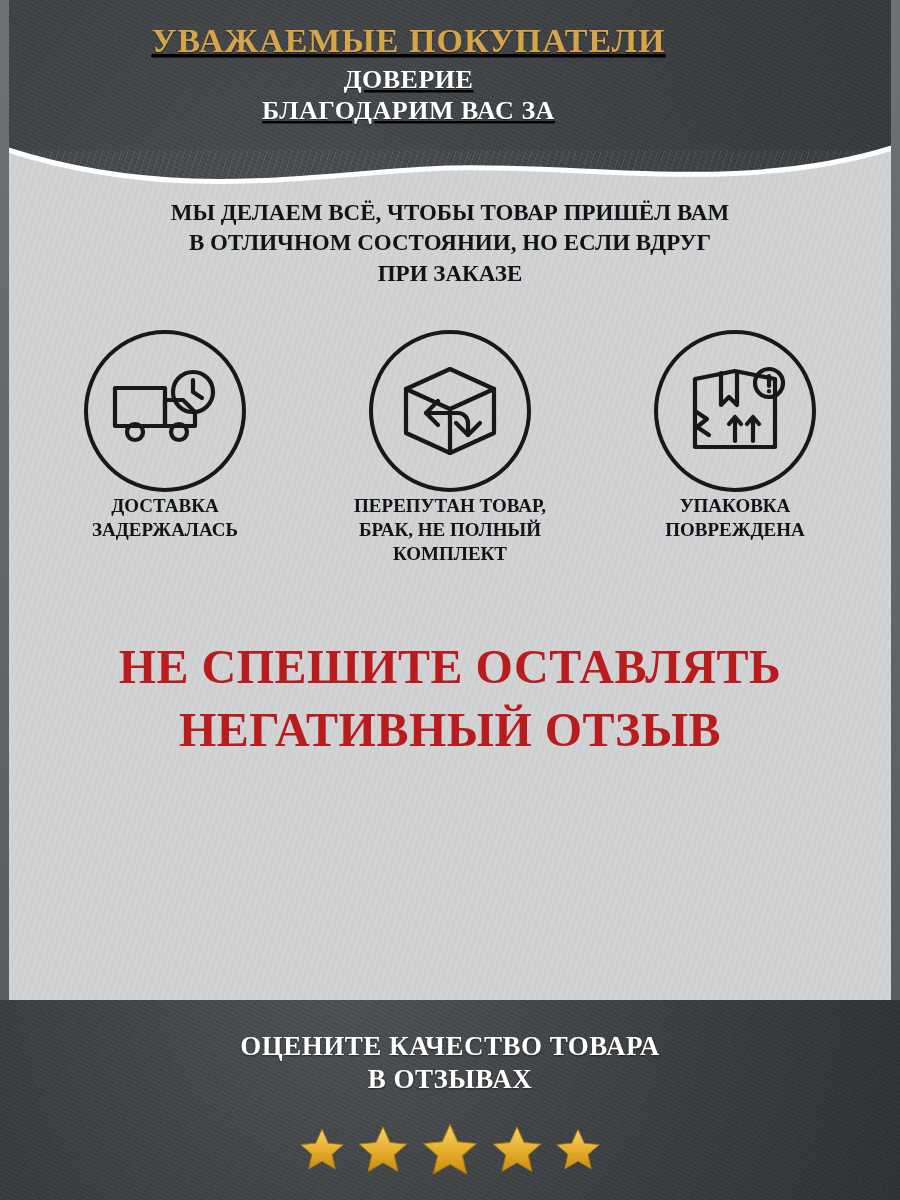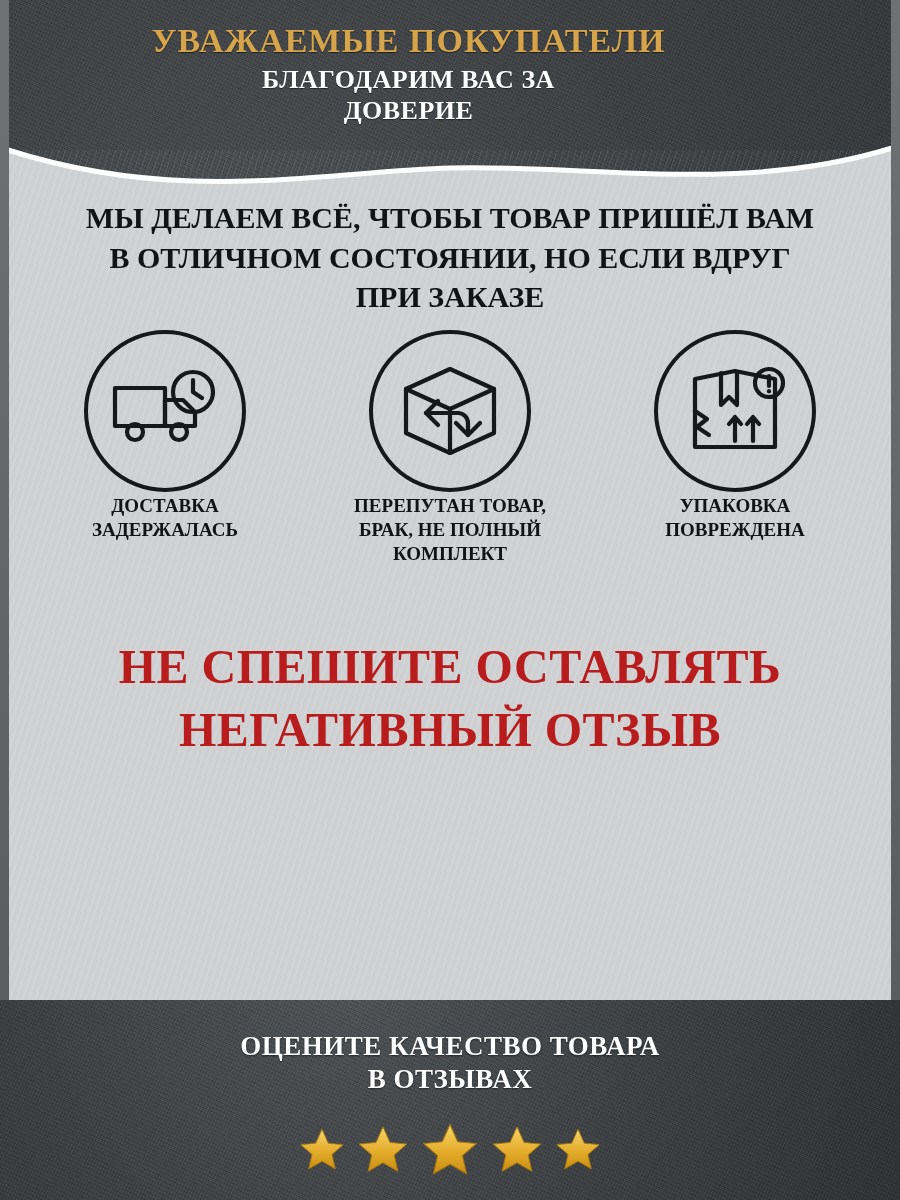--- a/index.html
+++ b/index.html
@@ -26,20 +26,21 @@
       radial-gradient(circle at 30% 20%, #4a4d50 0%, #3a3d40 45%, #2e3133 100%);
   }
 
   .header-text {
     position: absolute;
     left: 0;
     top: 22px;
     width: 817px;
     text-align: center;
     z-index: 8;
+    text-decoration: underline;
   }
   .title-gold {
     font-size: 34px;
     font-weight: bold;
     letter-spacing: 1px;
     color: #d6a44a;
     line-height: 1.1;
     margin: 0 0 6px 0;
     text-shadow: 0 1px 1px rgba(0,0,0,0.55);
   }
@@ -53,21 +54,21 @@
     text-shadow: 0 1px 1px rgba(0,0,0,0.5);
   }
 
   
   .intro {
     position: absolute;
     left: 50px;
     top: 198px;
     width: 800px;
     text-align: center;
-    font-size: 30px;
+    font-size: 23px;
     font-weight: bold;
     line-height: 1.32;
     color: #111315;
     z-index: 6;
   }
 
   
   .icons-row {
     position: absolute;
     left: 40px;
@@ -224,22 +225,22 @@
         <line x1="3" y1="0" x2="3" y2="6" stroke="#9a9c9e" stroke-width="0.6" opacity="0.35"></line>
       </pattern>
     </defs>
   </svg>
 
   <div class="edge-left"></div>
   <div class="edge-right"></div>
 
   <div class="header-text">
     <div class="title-gold">УВАЖАЕМЫЕ ПОКУПАТЕЛИ</div>
+    <div class="title-white">ДОВЕРИЕ</div>
     <div class="title-white">БЛАГОДАРИМ ВАС ЗА</div>
-    <div class="title-white">ДОВЕРИЕ</div>
   </div>
 
   <div class="intro">
     <div>МЫ ДЕЛАЕМ ВСЁ, ЧТОБЫ ТОВАР ПРИШЁЛ ВАМ</div>
     <div>В ОТЛИЧНОМ СОСТОЯНИИ, НО ЕСЛИ ВДРУГ</div>
     <div>ПРИ ЗАКАЗЕ</div>
   </div>
 
   <div class="icons-row">
 

